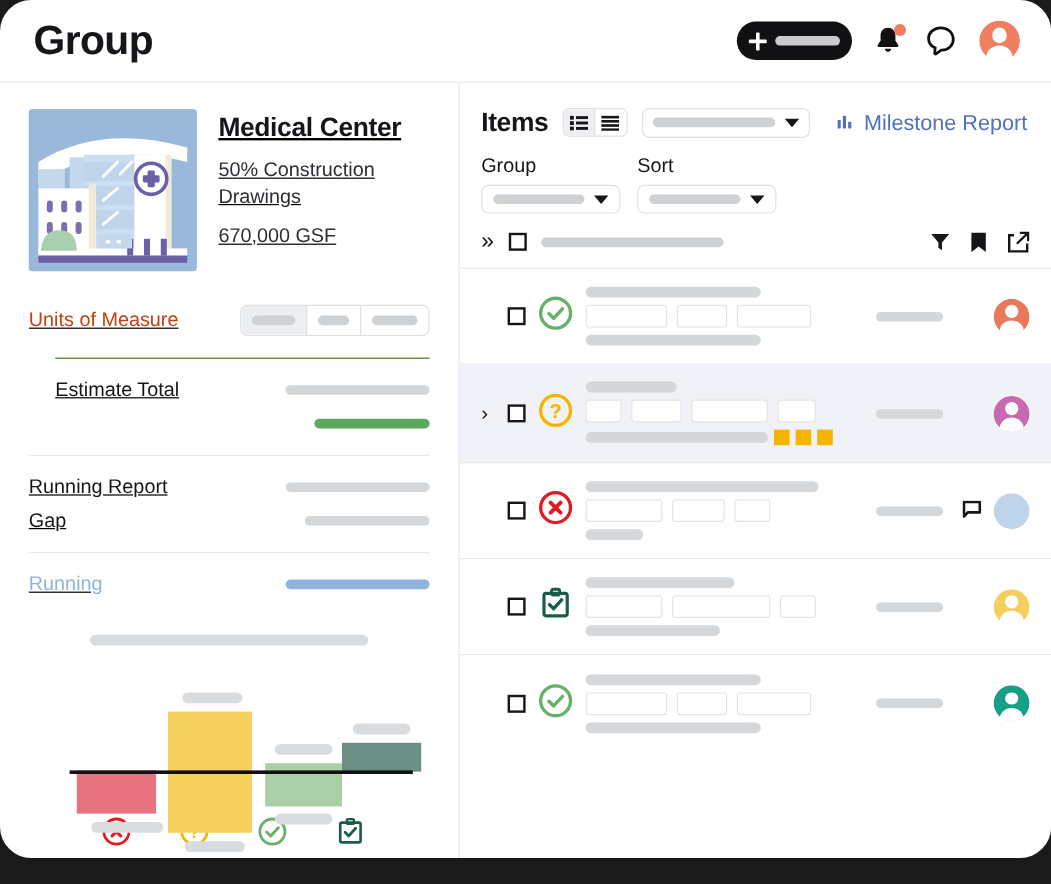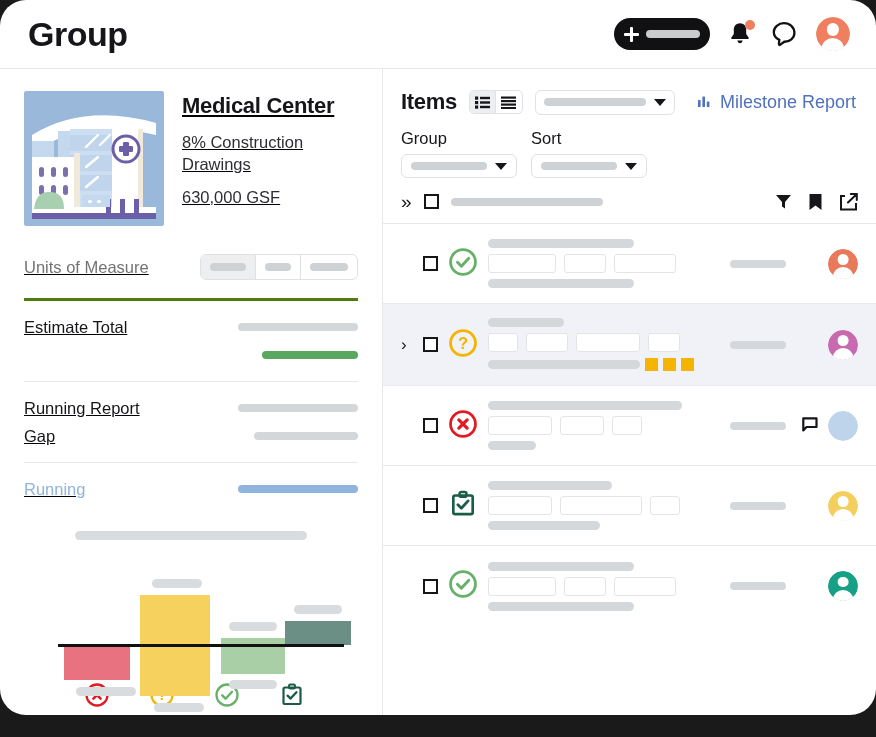--- a/index.html
+++ b/index.html
@@ -100,37 +100,37 @@
     font-size: 16.5px; color: #2d2d33; line-height: 1.32;
     margin-bottom: 12px;
   }
   .proj-gsf { font-size: 16.5px; color: #2d2d33; }
 
   
   .uom-row {
     display: flex; align-items: center;
     margin-top: 28px; padding-bottom: 18px;
   }
-  .uom-label { font-size: 16.5px; color: #737373; }
+  .uom-label { font-size: 16.5px; color: #c2410c; }
   .seg-group {
     margin-left: auto; display: flex;
     border: 1px solid #dfe1e4; border-radius: 6px; overflow: hidden;
     height: 26px; background: #fff;
   }
   .seg {
     display: flex; align-items: center; justify-content: center;
     padding: 0 9px; border-right: 1px solid #dfe1e4;
   }
   .seg:last-child { border-right: none; }
   .seg.active { background: #eceef0; }
   .seg .sb { height: 8px; border-radius: 4px; background: #ced2d5; }
 
   
   .metric-group { padding: 12px 0; border-top: 1px solid #e6e8ea; }
-  .metric-group.first { border-top: 3px solid #4d7c0f; }
+  .metric-group.first { border-top: 1px solid #4d7c0f; margin-left: 22px; }
   .metric {
     display: flex; align-items: center; height: 28px;
   }
   .metric-label { font-size: 16.5px; color: #16161a; }
   .metric-label.green { color: #5aa85f; }
   .metric-label.blue { color: #8fb4dd; }
   .metric-bar {
     margin-left: auto; height: 8px; border-radius: 4px; background: #d4d7da;
   }
 
@@ -323,22 +323,22 @@
             <g fill="#ffffff">
               <rect x="64" y="109" width="4" height="3" rx="1.5"></rect>
               <rect x="73" y="109" width="4" height="3" rx="1.5"></rect>
             </g>
             <rect x="8" y="122" width="124" height="6" fill="#6b5fa8"></rect>
           </svg>
         </div>
 
         <div class="proj-info">
           <div class="proj-title">Medical Center</div>
-          <div class="proj-sub">8% Construction Drawings</div>
-          <div class="proj-gsf">630,000 GSF</div>
+          <div class="proj-sub">50% Construction Drawings</div>
+          <div class="proj-gsf">670,000 GSF</div>
         </div>
       </div>
 
       <div class="uom-row">
         <span class="uom-label">Units of Measure</span>
         <div class="seg-group">
           <div class="seg active">
               <span class="sb" style="width:36px"></span>
             </div>
           <div class="seg">

